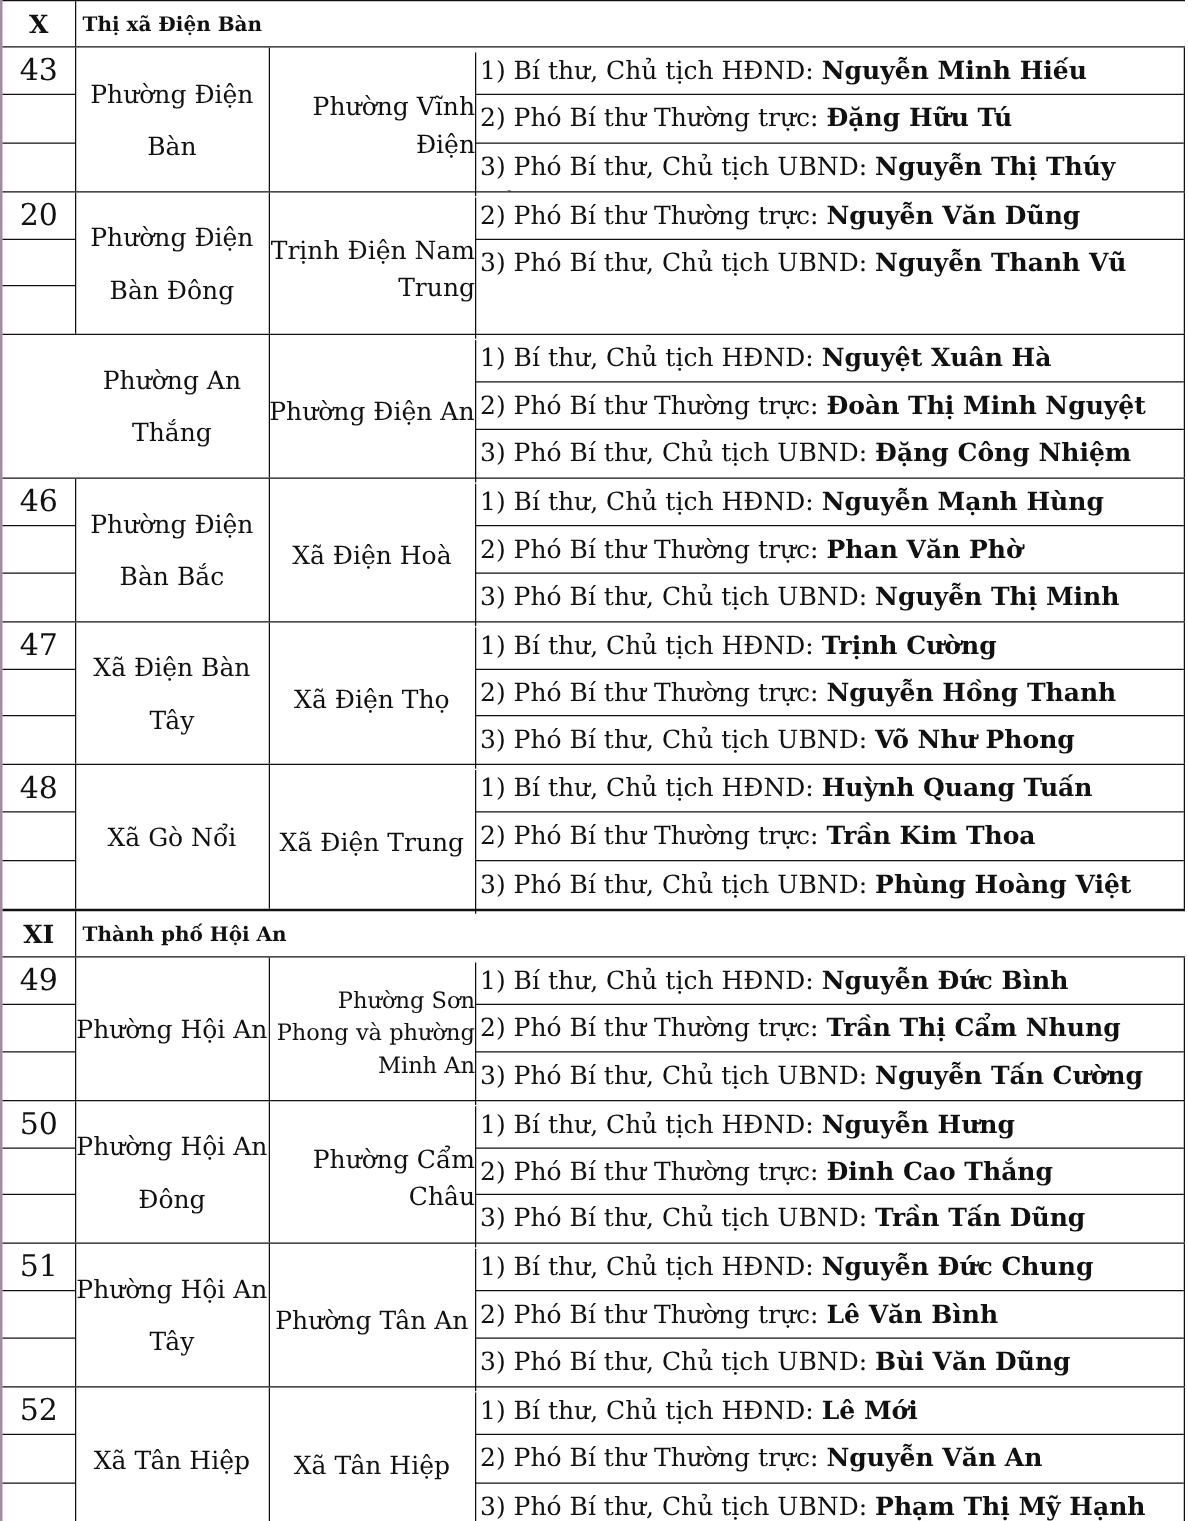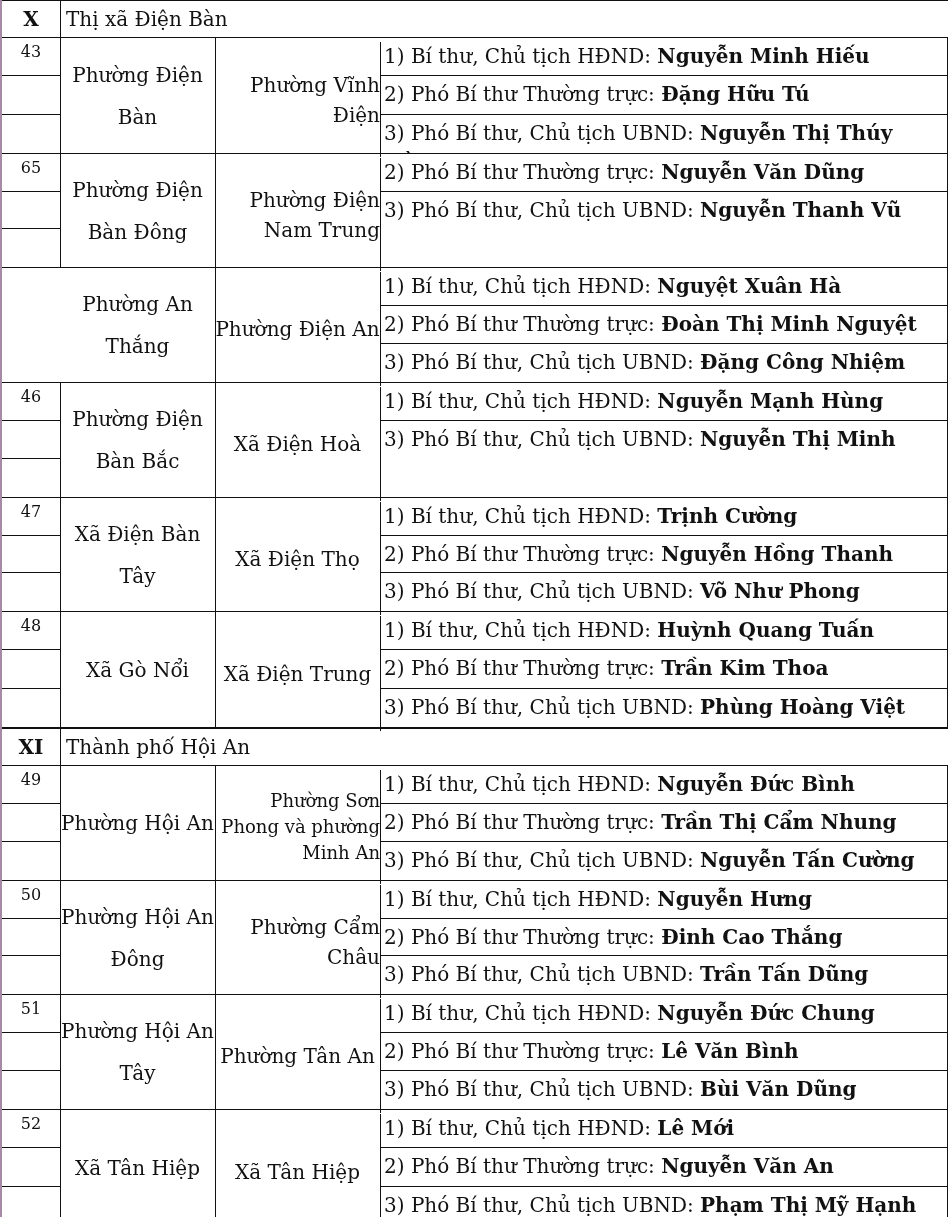--- a/index.html
+++ b/index.html
@@ -4,24 +4,24 @@
 <style>
   html, body { margin: 0; padding: 0; background: #ffffff; }
   body { width: 950px; height: 1217px; overflow: hidden; position: relative;
          font-family: "DejaVu Serif", "Liberation Serif", serif; color: #111; }
   .left-edge { position: absolute; left: 0; top: 0; width: 2px; height: 1217px; background: #a58aa8; }
   .tbl { position: absolute; left: 2px; top: 0; width: 946px; }
   .section { position: relative; height: 38px; border-bottom: 1px solid #111; border-top: 1px solid #111; box-sizing: border-box; }
   .section .roman { position: absolute; left: 0; top: 0; width: 58px; height: 100%; border-right: 1px solid #111;
          display: flex; align-items: center; justify-content: center; font-weight: bold; font-size: 20px; }
   .section .sname { position: absolute; left: 64px; top: 0; height: 100%; display: flex; align-items: center;
-         font-weight: normal; font-size: 20px; }
+         font-weight: bold; font-size: 16px; }
   .group { position: relative; border-bottom: 1px solid #111; box-sizing: border-box; }
   .group .stt { position: absolute; left: 0; top: 0; width: 58px; height: 100%; border-right: 1px solid #111; }
-  .group .stt .sub { height: 33.33%; border-bottom: 1px solid #111; box-sizing: border-box; font-size: 16px;
+  .group .stt .sub { height: 33.33%; border-bottom: 1px solid #111; box-sizing: border-box; font-size: 24px;
          display: flex; align-items: flex-start; justify-content: center; padding-top: 4px; }
   .group .stt .sub:last-child { border-bottom: none; }
   .group .old { position: absolute; left: 58px; top: 0; width: 155px; height: 100%; border-right: 1px solid #111;
          display: flex; align-items: center; justify-content: center; text-align: center; font-size: 20px; line-height: 42px; }
   .group .new { position: absolute; left: 213px; top: 4px; width: 165px; height: 100%; border-right: 1px solid #111;
          display: flex; align-items: center; justify-content: center; text-align: right; font-size: 20px; line-height: 30px; }
   .group .new.small { font-size: 18px; line-height: 26px; }
   .group .roles { position: absolute; left: 378px; top: 0; width: 567px; height: 100%; border-right: 1px solid #111; }
   .group .roles .role { height: 33.33%; border-bottom: 1px solid #111; box-sizing: border-box; overflow: hidden;
          font-size: 20px; line-height: 30px; padding: 3px 0 12px 4px; white-space: normal; }
@@ -50,29 +50,29 @@
         <span>Phường Vĩnh Điện</span>
       </div>
         <div class="roles">
           <div class="role"><span>1) Bí thư, Chủ tịch HĐND: </span><b>Nguyễn Minh Hiếu</b></div>
         <div class="role"><span>2) Phó Bí thư Thường trực: </span><b>Đặng Hữu Tú</b></div>
         <div class="role"><span>3) Phó Bí thư, Chủ tịch UBND: </span><b>Nguyễn Thị Thúy Hằng</b></div>
         </div>
       </div>
     <div class="group" style="height:114px">
         <div class="stt">
-          <div class="sub">65</div>
+          <div class="sub">20</div>
           <div class="sub"></div>
           <div class="sub"></div>
         </div>
         <div class="old">
         <span>Phường Điện Bàn Đông</span>
       </div>
         <div class="new">
-        <span>Phường Điện Nam Trung</span>
+        <span>Trịnh Điện Nam Trung</span>
       </div>
         <div class="roles">
         <div class="role"><span>2) Phó Bí thư Thường trực: </span><b>Nguyễn Văn Dũng</b></div>
         <div class="role"><span>3) Phó Bí thư, Chủ tịch UBND: </span><b>Nguyễn Thanh Vũ</b></div>
         </div>
       </div>
     <div class="group" style="height:115px">
         <div class="old">
         <span>Phường An Thắng</span>
       </div>
@@ -92,20 +92,21 @@
           <div class="sub"></div>
         </div>
         <div class="old">
         <span>Phường Điện Bàn Bắc</span>
       </div>
         <div class="new">
         <span>Xã Điện Hoà</span>
       </div>
         <div class="roles">
           <div class="role"><span>1) Bí thư, Chủ tịch HĐND: </span><b>Nguyễn Mạnh Hùng</b></div>
+        <div class="role"><span>2) Phó Bí thư Thường trực: </span><b>Phan Văn Phờ</b></div>
         <div class="role"><span>3) Phó Bí thư, Chủ tịch UBND: </span><b>Nguyễn Thị Minh Châu</b></div>
         </div>
       </div>
     <div class="group" style="height:114px">
         <div class="stt">
           <div class="sub">47</div>
           <div class="sub"></div>
           <div class="sub"></div>
         </div>
         <div class="old">

